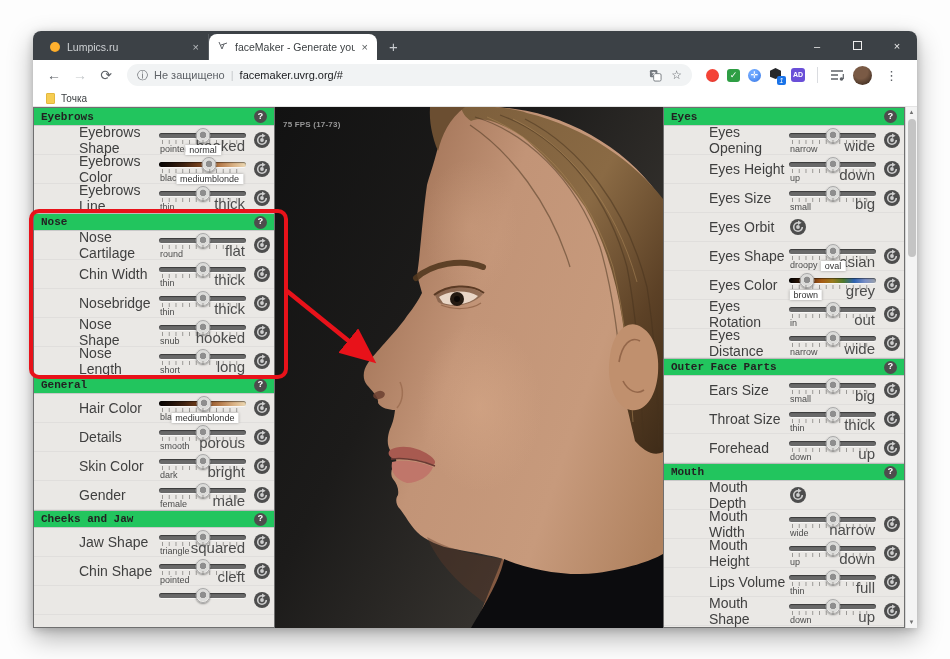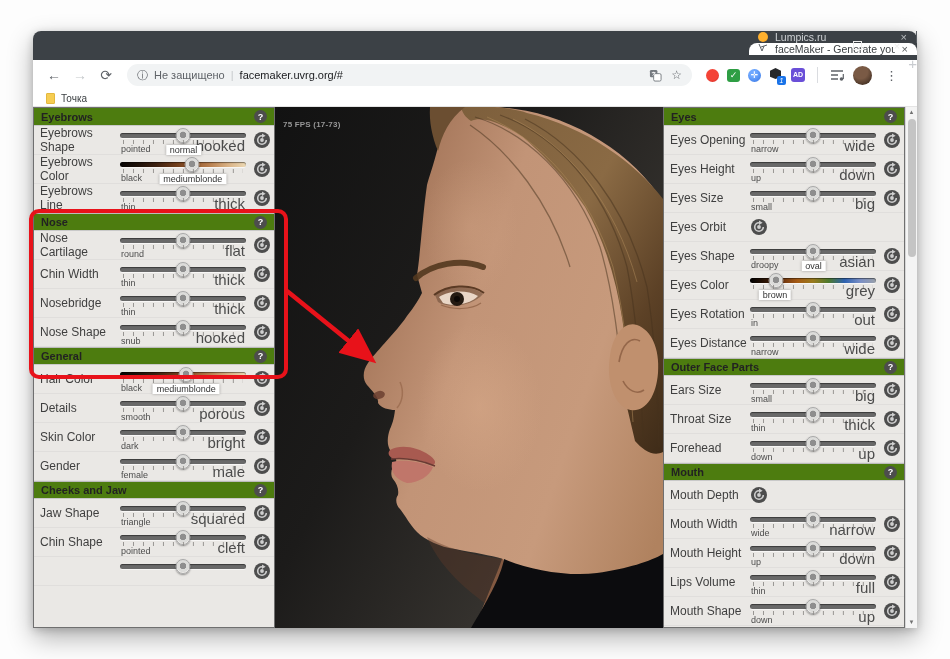--- a/index.html
+++ b/index.html
@@ -5,21 +5,21 @@
   * { margin:0; padding:0; box-sizing:border-box; }
   html,body { width:950px; height:659px; background:#fdfdfd; font-family:"Liberation Sans","DejaVu Sans",sans-serif; overflow:hidden; }
   .page { position:relative; width:950px; height:659px; }
 
   
   .window { position:absolute; left:33px; top:31px; width:884px; height:597px;
             border-radius:8px 8px 2px 2px; background:#fff;
             box-shadow:0 10px 26px rgba(0,0,0,.30), 0 2px 8px rgba(0,0,0,.18); }
 
   .tabbar { height:29px; background:#3c4146; border-radius:8px 8px 0 0;
-            display:flex; align-items:flex-end; padding-left:8px; position:relative;flex-direction:column; }
+            display:flex; align-items:flex-end; padding-left:8px; position:relative; }
   .tab { height:26px; width:168px; display:flex; align-items:center; gap:7px;
          padding:0 9px; font-size:10.5px; }
   .tab.inactive { color:#ced1d4; border-right:1px solid #565b60; }
   .tab.active { background:#fff; border-radius:8px 8px 0 0; color:#3c4043; }
   .tab .title { flex:1; white-space:nowrap; overflow:hidden; }
   .tab .close { font-size:11px; color:inherit; opacity:.85; cursor:default; }
   .fav1 { width:10px; height:10px; border-radius:50%; background:radial-gradient(circle at 40% 35%, #ffb02e 0 60%, #e88a00 100%); flex:none; }
   .fav2 { flex:none; }
   .newtab { color:#c9ccd0; font-size:15px; margin:0 0 5px 12px; }
   .winctl { position:absolute; right:0; top:0; height:29px; display:flex; }
@@ -49,28 +49,28 @@
   .kebab { color:#5f6368; font-size:13px; padding:0 5px; }
 
   .bookmarks { height:17px; background:#fff; display:flex; align-items:center; gap:6px;
                padding:0 13px; font-size:10px; color:#3c4043; border-bottom:1px solid #e4e4e4; }
   .folder { width:9px; height:11px; background:#f6cd52; border-radius:1px; border:1px solid #e3b83e; }
 
   
   .content { display:flex; height:521px; background:#2b2a28; position:relative; }
 
   .panel { width:242px; flex:none; background:#eae8e5; border:1px solid #6f6f6f; overflow:hidden; }
-  .sec-head { height:18px; background:#4d7c0f; border-bottom:1px solid #c9c9c9; border-top:1px solid #bbb;
-              display:flex; align-items:center; justify-content:space-between; padding:0 7px; }
+  .sec-head { height:18px; background:#22c55e; border-bottom:1px solid #c9c9c9; border-top:1px solid #bbb;
+              display:flex; align-items:center; justify-content:space-between; padding:0 7px;font-family:Liberation Mono, monospace; }
   .sec:first-child .sec-head { border-top:none; }
   .sec-title { font-size:11px; font-weight:bold; color:#222; }
   .help { width:13px; height:13px; border-radius:50%; background:#4d4d4d; color:#fff;
           font-size:9px; font-weight:bold; display:flex; align-items:center; justify-content:center; }
   .row { height:29px; display:flex; align-items:center; padding:0 3px 0 6px; border-bottom:1px solid rgba(0,0,0,.04); }
-  .rlabel { width:77px; flex:none; font-size:12px; color:#3f3f3f; }
+  .rlabel { width:77px; flex:none; font-size:14px; color:#3f3f3f;margin-left:39px; }
   .slider { flex:1; position:relative; height:29px; }
   .track { position:absolute; left:3px; right:4px; top:7px; height:5px; border-radius:3px;
            background:#696969; box-shadow:inset 0 1px 1px rgba(0,0,0,.45), 0 1px 0 rgba(255,255,255,.6); }
   .track.hair { background:linear-gradient(to right,#060403,#1e1008,#3d2110,#6b3a1a,#95582b,#b98050,#d9b184,#ecd9b4); }
   .track.eyes { background:linear-gradient(to right,#000,#2e1505,#6b3310,#a55a14,#997a1e,#4d7a2e,#2e62b0,#7a8fc6,#9aa0a8); }
   .ticks { position:absolute; left:6px; right:7px; top:14px; height:4px;
            background-image:linear-gradient(to right,#8f8d8a 1px,transparent 1px);
            background-size:calc(100%/12) 100%; opacity:.9; }
   .thumb { position:absolute; top:-5px; width:15px; height:15px; border-radius:50%;
            transform:translateX(-50%);
@@ -314,20 +314,39 @@
               </div>
               <button class="reset">
                 <svg width="18" height="18" viewBox="0 0 18 18">
                   <circle cx="9" cy="9" r="8" fill="#4d4d4d"></circle>
                   <path d="M13.3,9 A4.3,4.3 0 1 1 9,4.7" fill="none" stroke="#cfcfcf" stroke-width="1.6"></path>
                   <path d="M9,2.4 L12.6,4.7 L9,7 Z" fill="#cfcfcf"></path>
                   <circle cx="9" cy="9" r="1.9" fill="#cfcfcf"></circle>
                 </svg>
               </button>
             </div>
+            <div class="row">
+              <span class="rlabel">Nose Length</span>
+              <div class="slider">
+                <div class="track">
+                  <div class="thumb" style="left: 50%;"></div>
+                </div>
+                <div class="ticks"></div>
+                <span class="minlab">short</span>
+                <span class="maxlab">long</span>
+              </div>
+              <button class="reset">
+                <svg width="18" height="18" viewBox="0 0 18 18">
+                  <circle cx="9" cy="9" r="8" fill="#4d4d4d"></circle>
+                  <path d="M13.3,9 A4.3,4.3 0 1 1 9,4.7" fill="none" stroke="#cfcfcf" stroke-width="1.6"></path>
+                  <path d="M9,2.4 L12.6,4.7 L9,7 Z" fill="#cfcfcf"></path>
+                  <circle cx="9" cy="9" r="1.9" fill="#cfcfcf"></circle>
+                </svg>
+              </button>
+            </div>
           </div>
           <div class="sec">
             <div class="sec-head">
               <span class="sec-title">General</span>
               <span class="help">?</span>
             </div>
             <div class="row">
               <span class="rlabel">Hair Color</span>
               <div class="slider">
                 <div class="track hair">

